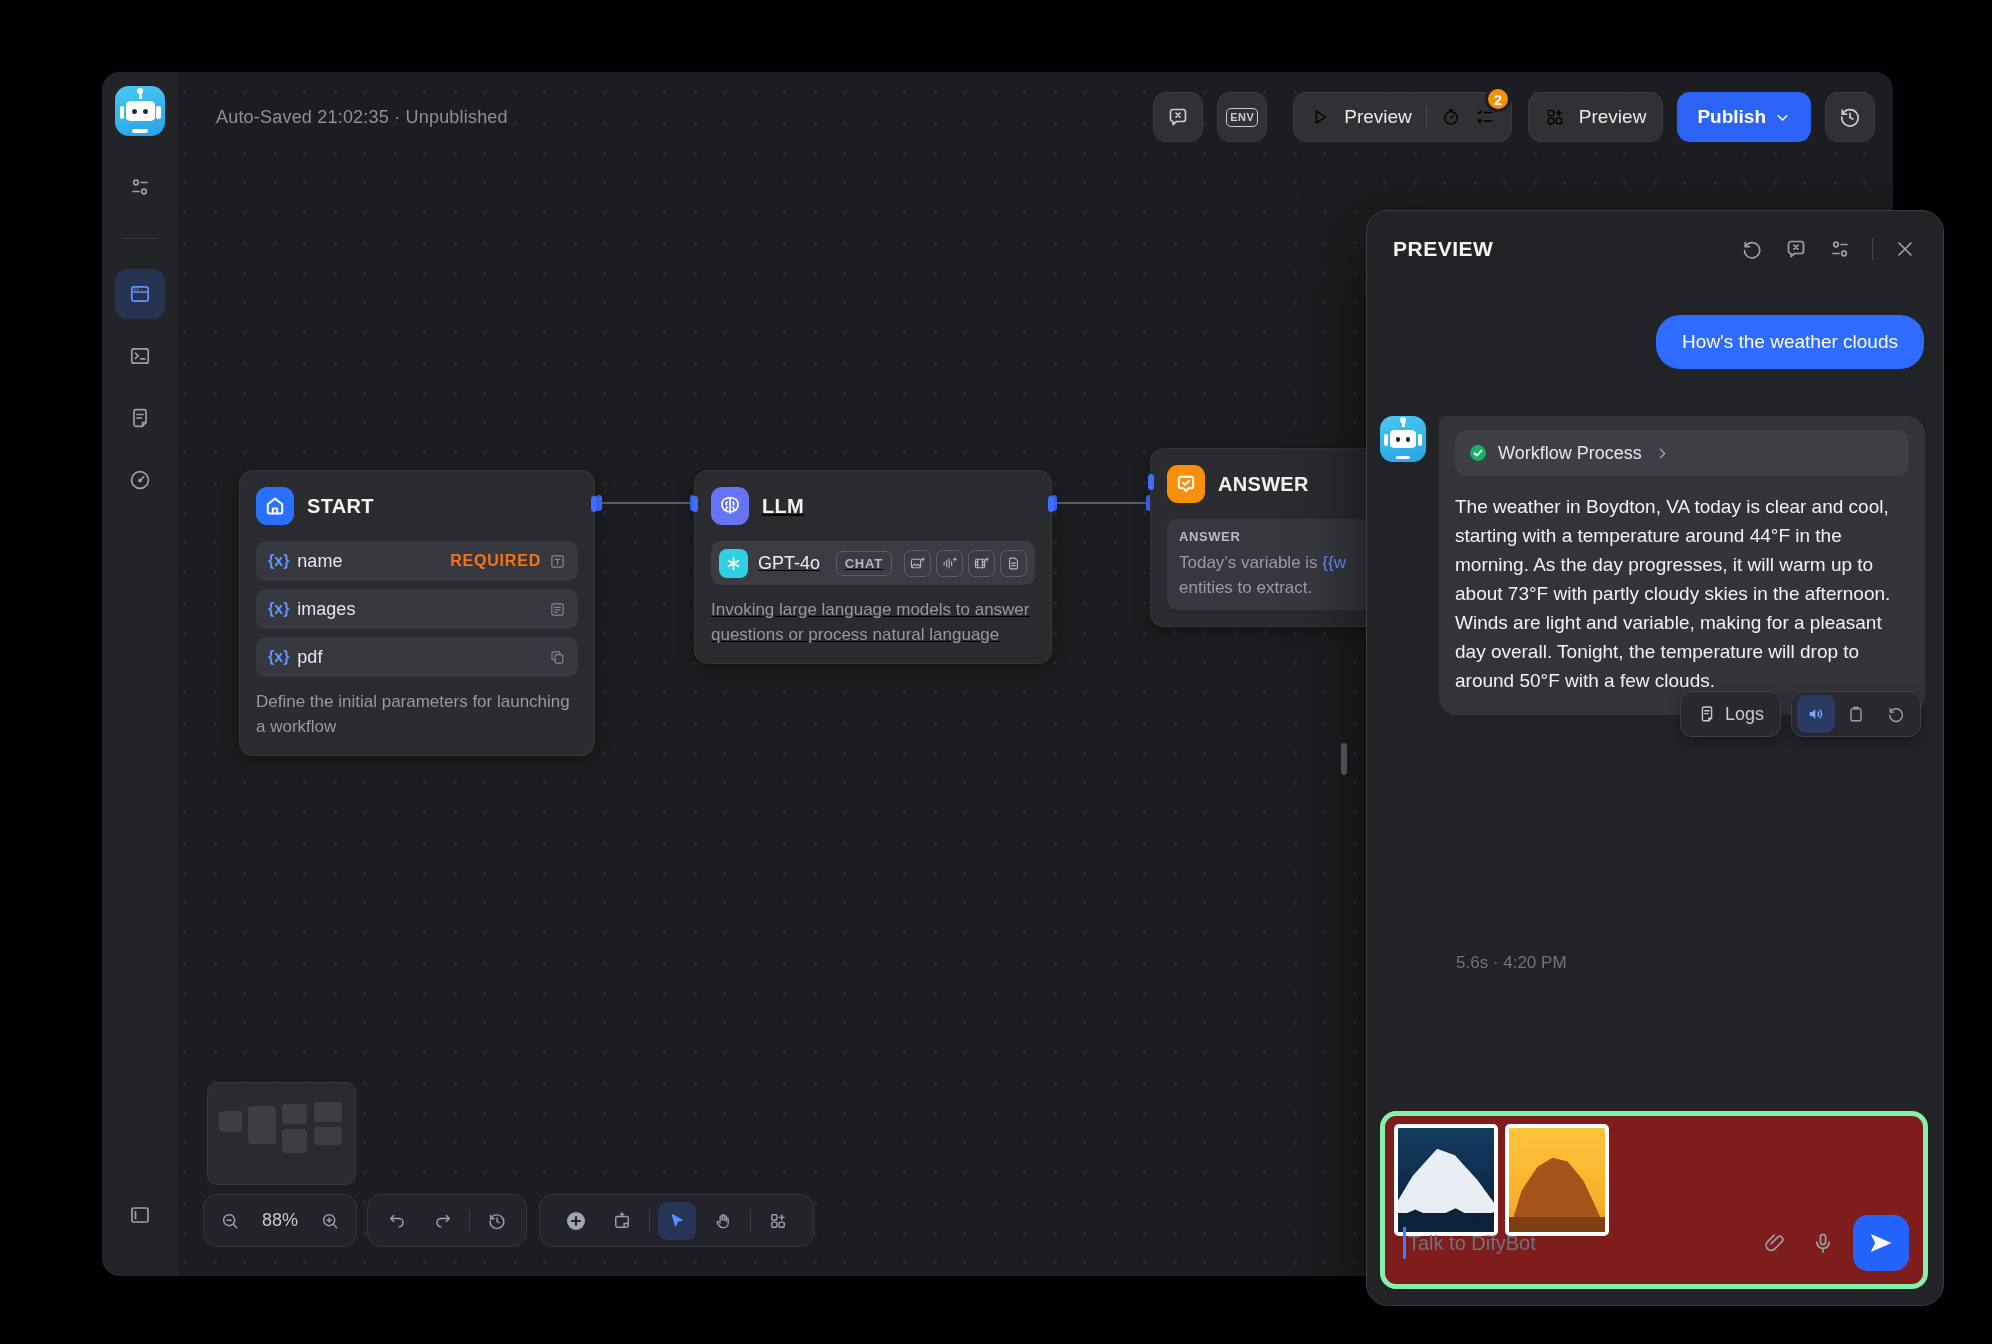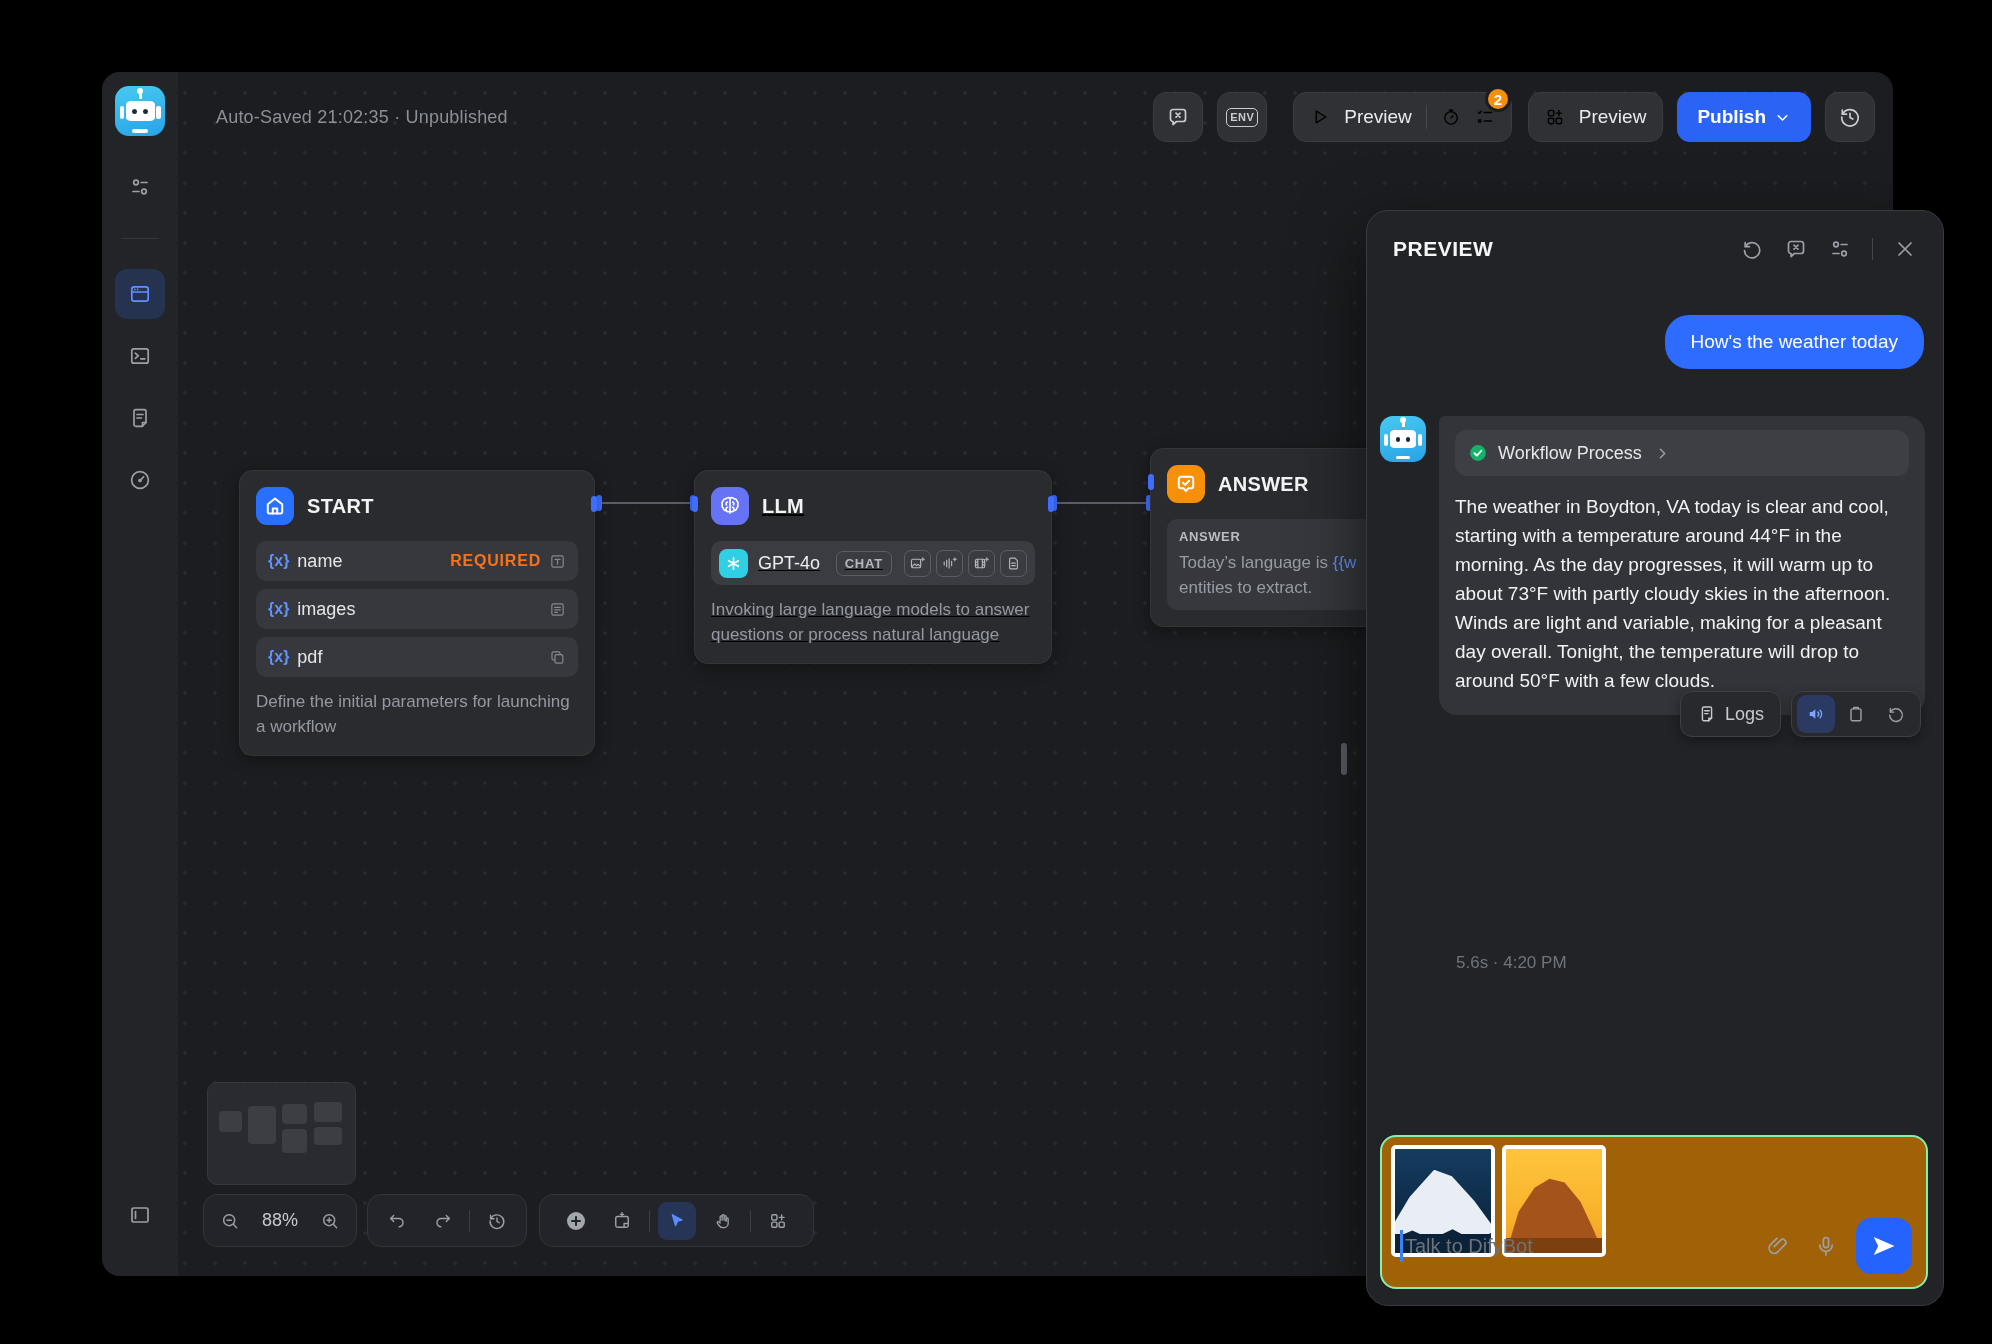--- a/index.html
+++ b/index.html
@@ -127,22 +127,22 @@
   .msg-actions { position:absolute; right:4px; bottom:-22px; display:flex; gap:10px; }
   .pill { background:#27292d; border:1px solid #3e4046; border-radius:12px; box-shadow:0 4px 12px rgba(0,0,0,.35);
     display:flex; align-items:center; }
   .pill.logs { padding:0 16px; height:46px; gap:8px; color:#c7cacf; font-size:18px; cursor:pointer; }
   .pill.group { padding:0 5px; height:46px; gap:2px; }
   .pill .gbtn { width:38px; height:38px; border-radius:9px; display:flex; align-items:center; justify-content:center;
     color:#9ba0a8; cursor:pointer; }
   .pill .gbtn.active { background:#2a3a63; color:#7ea6ff; }
   .msg-meta { position:absolute; left:89px; top:742px; font-size:17px; color:#6f747c; }
 
-  .chat-input { position:absolute; left:13px; right:15px; bottom:16px; height:154px; background:#a16207;
-    border:2px solid #86efac; border-radius:16px; }
+  .chat-input { position:absolute; left:13px; right:15px; bottom:16px; height:178px; background:#7f1d1d;
+    border:5px solid #86efac; border-radius:16px; }
   .thumbs { position:absolute; left:9px; top:8px; display:flex; gap:7px; }
   .thumb { width:104px; height:112px; border:4px solid #fff; border-radius:5px; overflow:hidden; position:relative; cursor:pointer; }
   .t1 { background:linear-gradient(180deg,#153c60 0%,#0e2c4a 55%,#081b30 100%); }
   .t1 .peak { position:absolute; left:-8%; bottom:18%; width:116%; height:62%; background:#e9eef4;
     clip-path:polygon(42% 0,58% 10%,78% 48%,100% 100%,0 100%,20% 42%); }
   .t1 .base { position:absolute; left:0; bottom:0; width:100%; height:24%; background:#0b2238;
     clip-path:polygon(0 40%,18% 10%,38% 45%,60% 5%,82% 50%,100% 20%,100% 100%,0 100%); }
   .t2 { background:linear-gradient(180deg,#ffc53d 0%,#f8b02a 70%,#e89a1f 100%); }
   .t2 .dome { position:absolute; left:4%; bottom:12%; width:92%; height:62%; background:#a4541a;
     clip-path:polygon(0 100%,10% 55%,28% 18%,45% 4%,62% 10%,80% 40%,92% 75%,100% 100%); }
@@ -408,21 +408,21 @@
         <div class="node-ic" style="background:#f79009">
           <svg class="ic" viewBox="0 0 24 24" style="stroke-width:2">
               <path d="M4.8 7A2.2 2.2 0 0 1 7 4.8h10A2.2 2.2 0 0 1 19.2 7v7a2.2 2.2 0 0 1-2.2 2.2h-2.5L12 19.2l-2.5-3H7A2.2 2.2 0 0 1 4.8 14z"></path>
               <path d="M9 10.8l2.1 2.1 4-4.2"></path>
             </svg>
         </div>
         <div class="node-title">ANSWER</div>
       </div>
       <div class="ans-box">
         <div class="ans-label">ANSWER</div>
-        <div class="ans-text"><span>Today’s language is </span><span class="var">{{w</span><br><span>entities to extract.</span></div>
+        <div class="ans-text"><span>Today’s variable is </span><span class="var">{{w</span><br><span>entities to extract.</span></div>
       </div>
     </div>
 
     <div class="minimap">
       <span class="mm-block" style="left:11px; top:28px; width:23px; height:21px;"></span>
       <span class="mm-block" style="left:40px; top:23px; width:28px; height:38px;"></span>
       <span class="mm-block" style="left:74px; top:21px; width:25px; height:20px;"></span>
       <span class="mm-block" style="left:74px; top:46px; width:25px; height:24px;"></span>
       <span class="mm-block" style="left:106px; top:19px; width:28px; height:20px;"></span>
       <span class="mm-block" style="left:106px; top:44px; width:28px; height:18px;"></span>
@@ -531,21 +531,21 @@
         </span>
         <span class="pdiv"></span>
         <span class="ph-ic">
           <svg class="ic" viewBox="0 0 24 24">
               <path d="M6 6l12 12M18 6L6 18"></path>
             </svg>
         </span>
       </div>
     </div>
 
-    <div class="bubble-user">How's the weather today</div>
+    <div class="bubble-user">How's the weather clouds</div>
 
     <div class="bot-row">
       <div class="avatar">
         <div class="robot" style="border-radius:13px">
           <i class="ant"></i>
             <i class="ear l"></i>
             <i class="ear r"></i>
           <i class="head">
               <i class="eye l"></i>
               <i class="eye r"></i>

